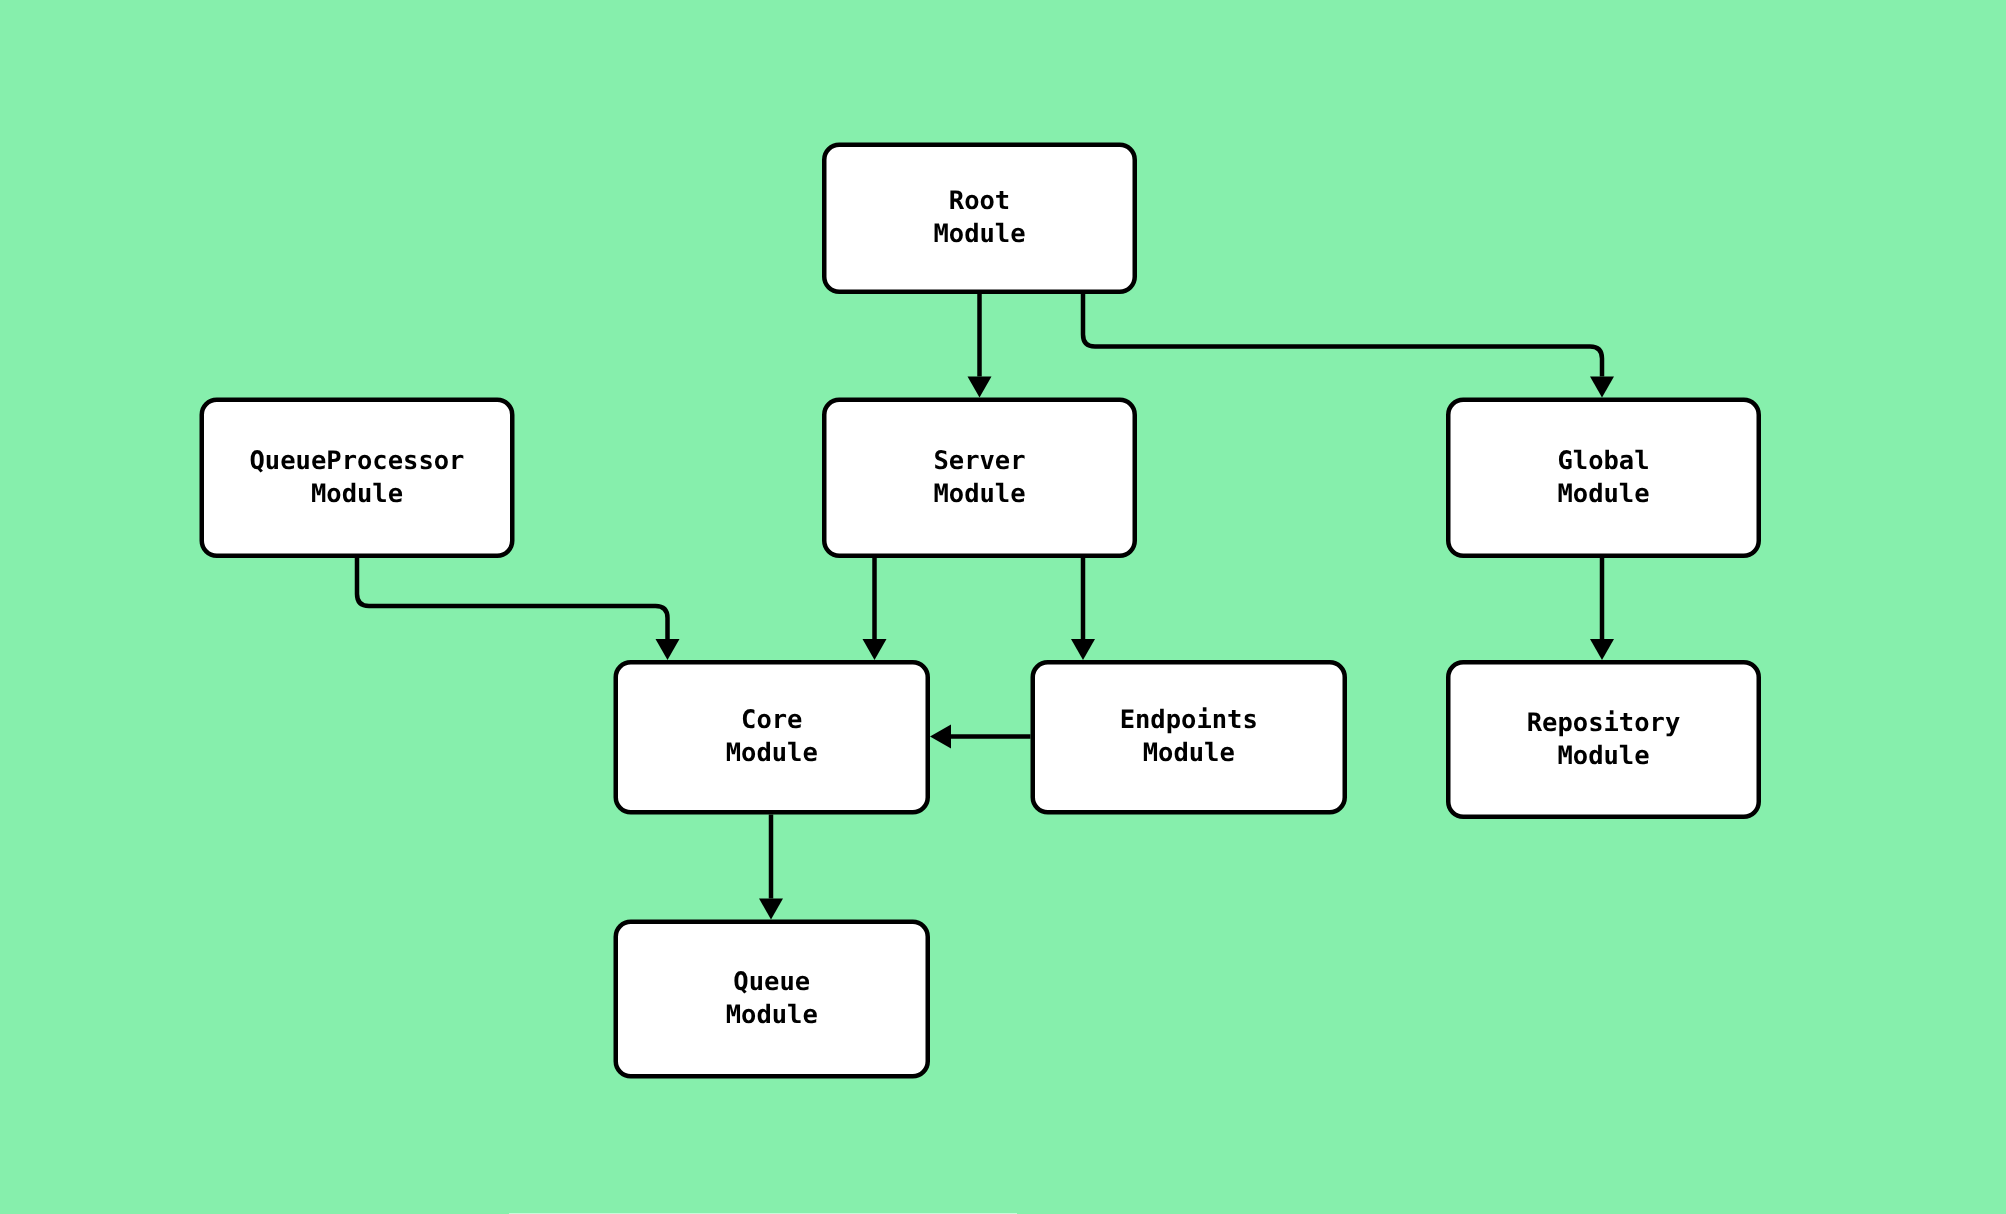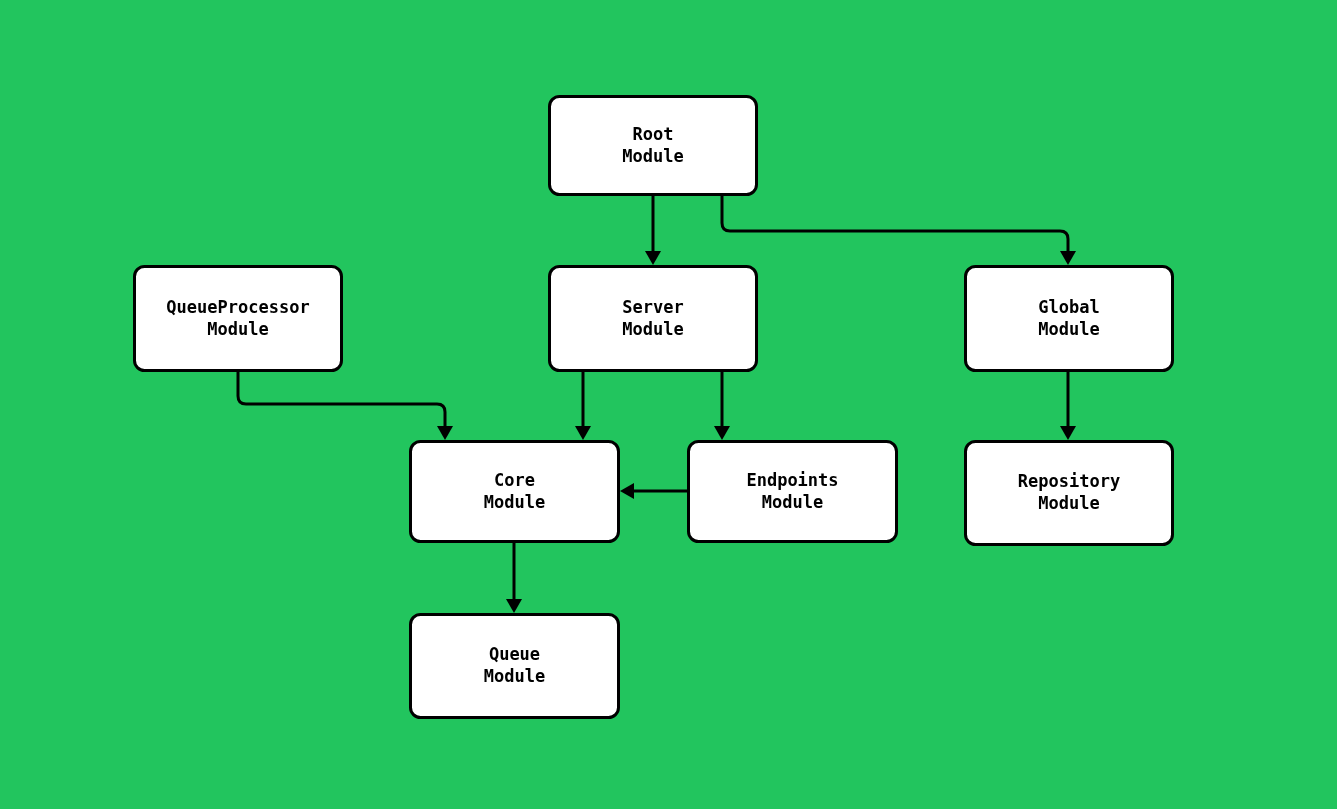--- a/index.html
+++ b/index.html
@@ -11,21 +11,21 @@
   body {
     width: 1337px;
     height: 809px;
     font-family: "DejaVu Sans Mono", "Liberation Mono", monospace;
     overflow: hidden;
   }
   #diagram-root {
     position: relative;
     width: 1337px;
     height: 809px;
-    background: #22c55e;
+    background: #86efac;
   }
   svg#diagram-canvas {
     display: block;
     width: 1337px;
     height: 809px;
   }
   .node-box {
     fill: #ffffff;
     stroke: #000000;
     stroke-width: 3;

